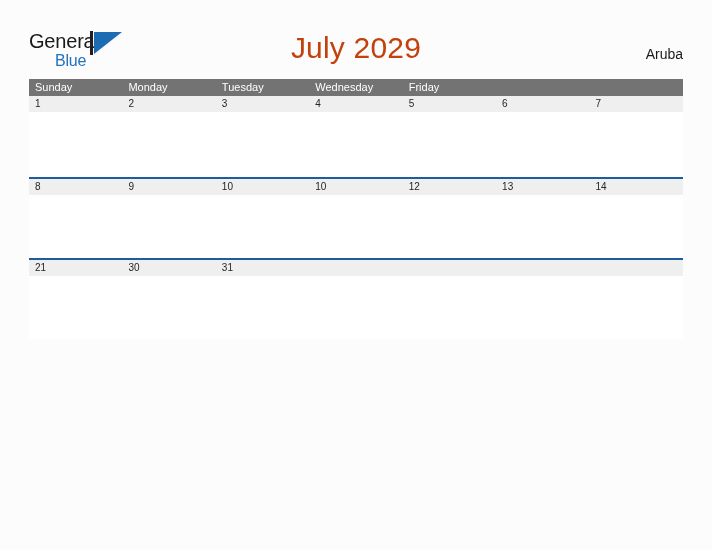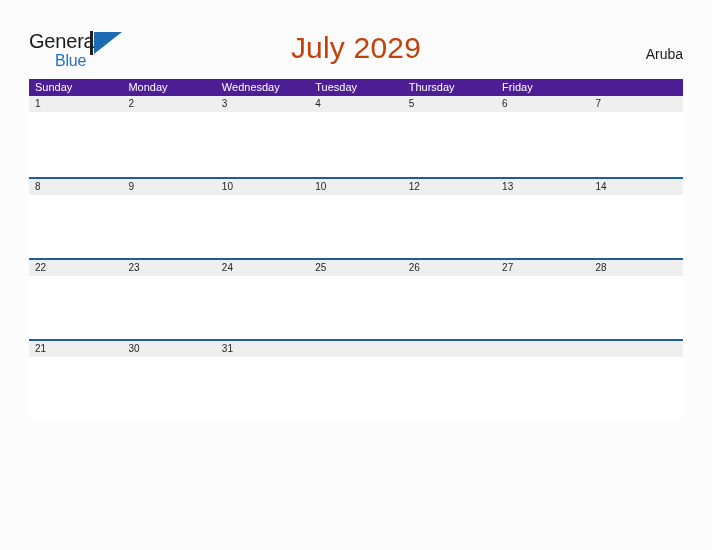--- a/index.html
+++ b/index.html
@@ -110,21 +110,21 @@
     position: absolute;
     left: 29px;
     top: 79px;
     width: 654px;
   }
 
   .weekday-row {
     display: flex;
     width: 654px;
     height: 17px;
-    background: #4c1d95;
+    background: #737373;
   }
   .weekday-cell {
     width: 93.43px;
     height: 17px;
     box-sizing: border-box;
     padding-left: 6px;
     color: #ffffff;
     font-size: 11px;
     line-height: 17px;
     font-family: "Liberation Sans", sans-serif;
@@ -196,23 +196,22 @@
 
   <div class="cal-location">Aruba</div>
 
 </div>
 
 <div class="calendar">
 
   <div class="weekday-row">
     <div class="weekday-cell">Sunday</div>
     <div class="weekday-cell">Monday</div>
+    <div class="weekday-cell">Tuesday</div>
     <div class="weekday-cell">Wednesday</div>
-    <div class="weekday-cell">Tuesday</div>
-    <div class="weekday-cell">Thursday</div>
     <div class="weekday-cell">Friday</div>
   </div>
 
   <div class="week-row first">
     <div class="daterule"></div>
     <div class="date-band">
       <div class="date-cell">1</div>
       <div class="date-cell">2</div>
       <div class="date-cell">3</div>
       <div class="date-cell">4</div>
@@ -247,41 +246,20 @@
       <div class="body-cell"></div>
       <div class="body-cell"></div>
       <div class="body-cell"></div>
       <div class="body-cell"></div>
       <div class="body-cell"></div>
       <div class="body-cell"></div>
     </div>
   </div>
 
 
-  <div class="week-row">
-    <div class="daterule"></div>
-    <div class="date-band">
-      <div class="date-cell">22</div>
-      <div class="date-cell">23</div>
-      <div class="date-cell">24</div>
-      <div class="date-cell">25</div>
-      <div class="date-cell">26</div>
-      <div class="date-cell">27</div>
-      <div class="date-cell">28</div>
-    </div>
-    <div class="week-body">
-      <div class="body-cell"></div>
-      <div class="body-cell"></div>
-      <div class="body-cell"></div>
-      <div class="body-cell"></div>
-      <div class="body-cell"></div>
-      <div class="body-cell"></div>
-      <div class="body-cell"></div>
-    </div>
-  </div>
 
   <div class="week-row">
     <div class="daterule"></div>
     <div class="date-band">
       <div class="date-cell">21</div>
       <div class="date-cell">30</div>
       <div class="date-cell">31</div>
       <div class="date-cell empty"></div>
       <div class="date-cell empty"></div>
       <div class="date-cell empty"></div>

